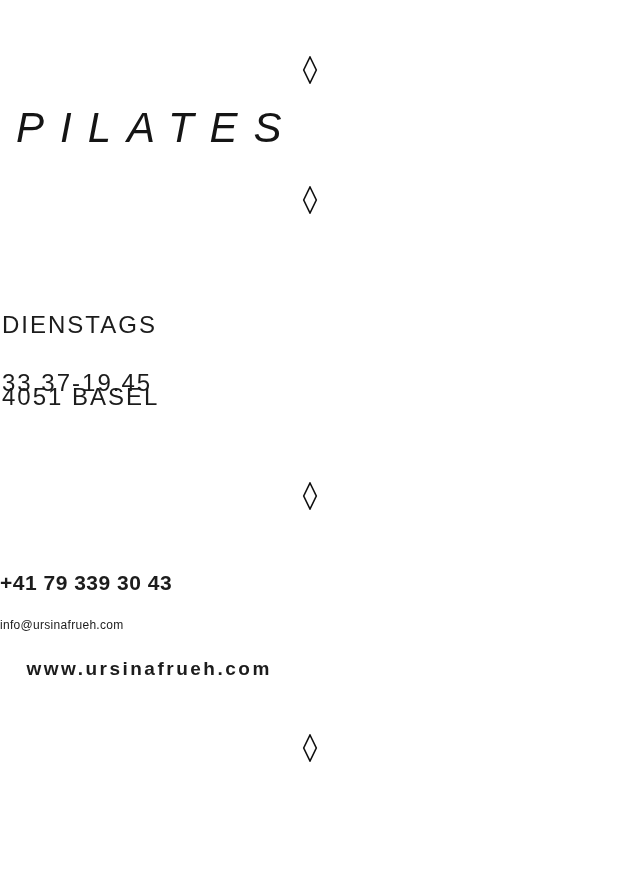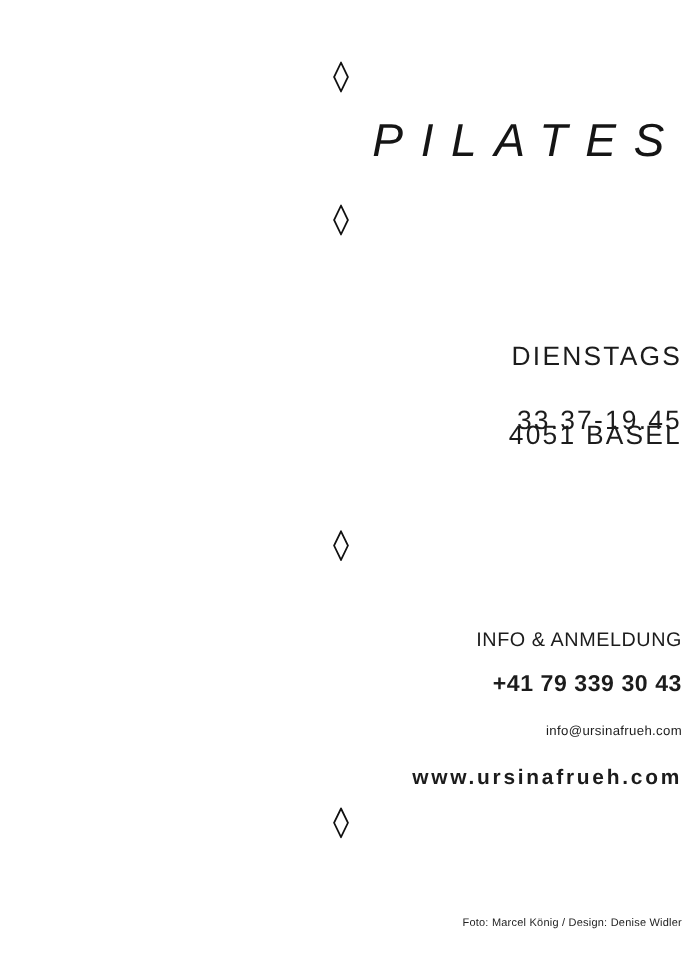--- a/index.html
+++ b/index.html
@@ -14,21 +14,21 @@
     margin: 0 auto;
     background: #ffffff;
     color: #1c1c1c;
     font-family: "Liberation Sans", sans-serif;
     overflow: hidden;
   }
   .center-block {
     position: absolute;
     left: 0;
     width: 100%;
-    text-align: right;
+    text-align: left;
     white-space: pre-line;
   }
   .diamond {
     position: absolute;
     left: 50%;
     transform: translateX(-50%);
     width: 15px;
     height: 28px;
     color: #111111;
   }
@@ -131,27 +131,25 @@
     <div>4051 BASEL</div>
   </div>
 
   <div class="diamond diamond-3">
     <svg viewBox="0 0 15 28" xmlns="http://www.w3.org/2000/svg">
       <polygon points="7.5,1 13.8,14 7.5,27 1.2,14" fill="none" stroke="currentColor" stroke-width="1.6"></polygon>
     </svg>
   </div>
 
   <div class="center-block contact">
-    <div class="contact-heading">INFO &amp; ANMELDUNG</div>
     <div class="contact-phone">+41 79 339 30 43</div>
     <div class="contact-email">info@ursinafrueh.com</div>
     <div class="contact-website">www.ursinafrueh.com</div>
   </div>
 
   <div class="diamond diamond-4">
     <svg viewBox="0 0 15 28" xmlns="http://www.w3.org/2000/svg">
       <polygon points="7.5,1 13.8,14 7.5,27 1.2,14" fill="none" stroke="currentColor" stroke-width="1.6"></polygon>
     </svg>
   </div>
 
-  <div class="center-block footer-credits">Foto: Marcel König / Design: Denise Widler</div>
 
 </div>
 
 </body></html>

